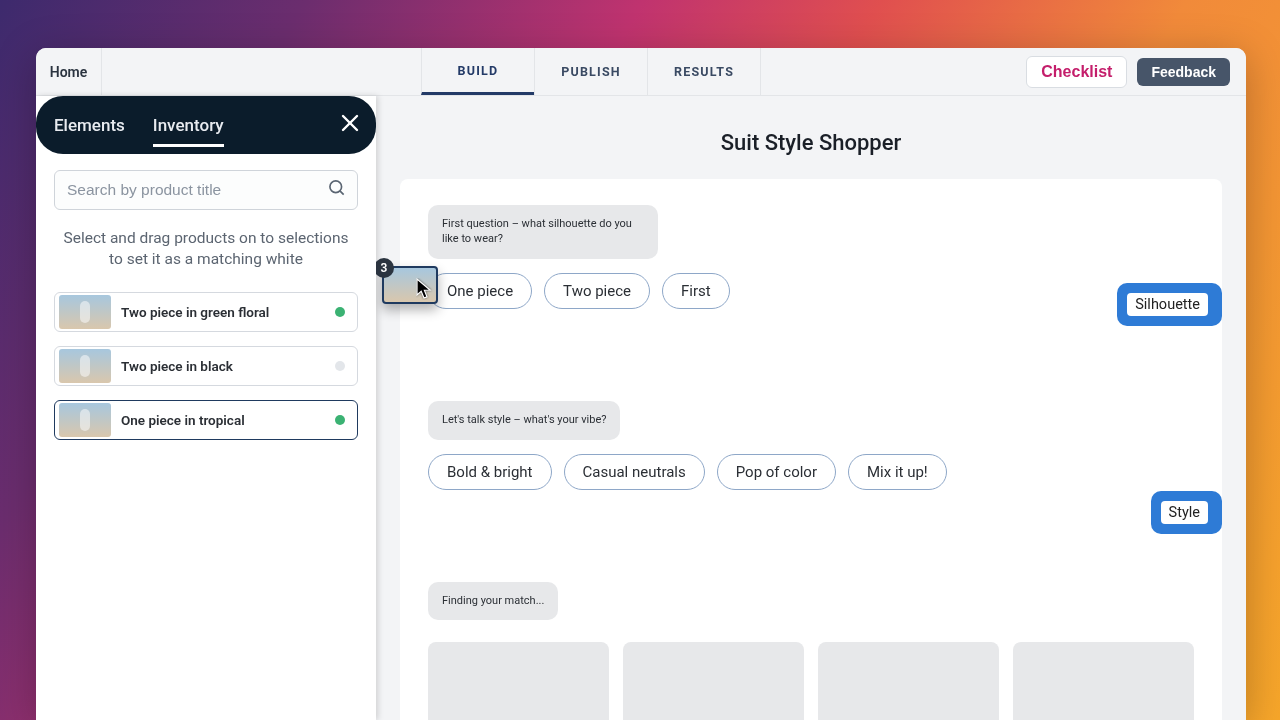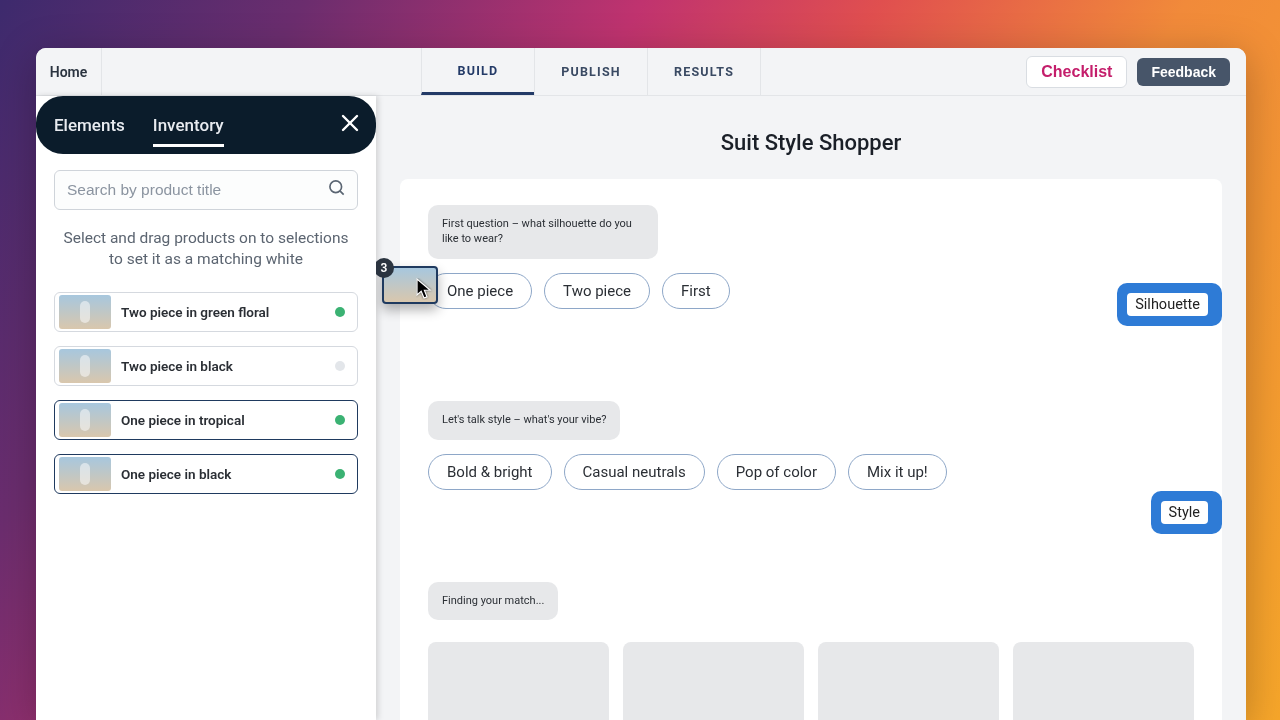--- a/index.html
+++ b/index.html
@@ -252,25 +252,20 @@
           <span class="dot"></span>
         </div>
         <div class="prod">
           <div class="thumb"></div>
           <span class="title">Two piece in black</span>
           <span class="dot off"></span>
         </div>
         <div class="prod selected">
           <div class="thumb"></div>
           <span class="title">One piece in tropical</span>
-          <span class="dot"></span>
-        </div>
-        <div class="prod selected">
-          <div class="thumb"></div>
-          <span class="title">One piece in black</span>
           <span class="dot"></span>
         </div>
       </div>
     </div>
 
     <div class="canvas">
       <div class="canvas-title">Suit Style Shopper</div>
 
       <div class="card">
 

